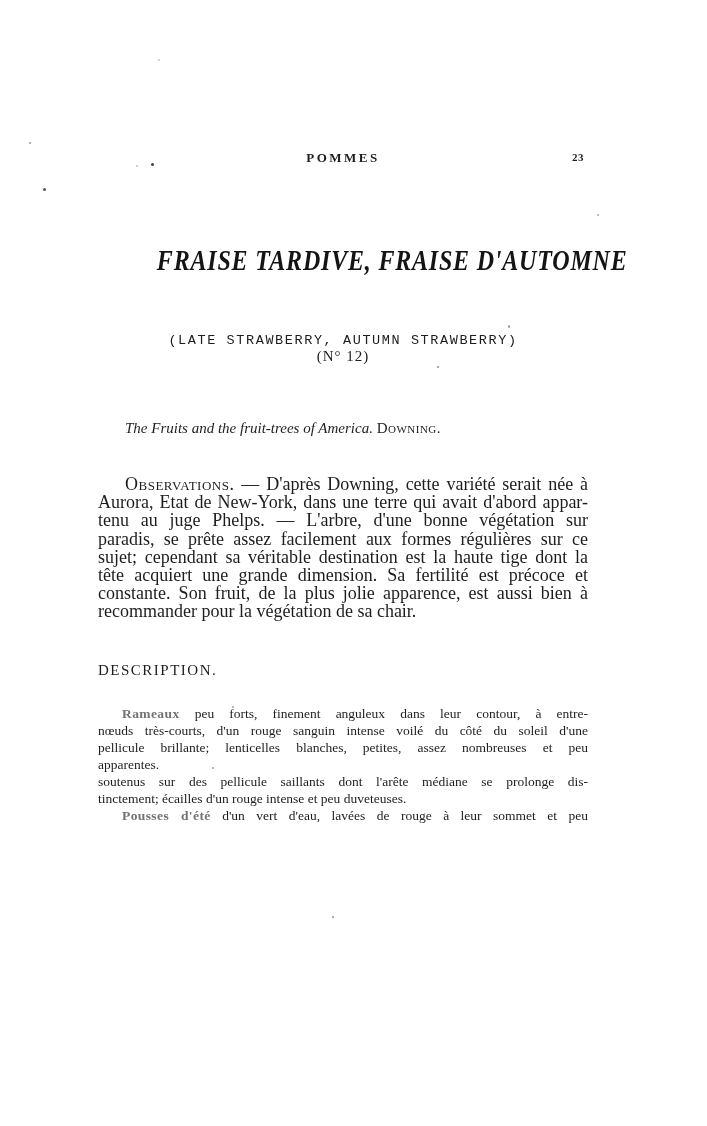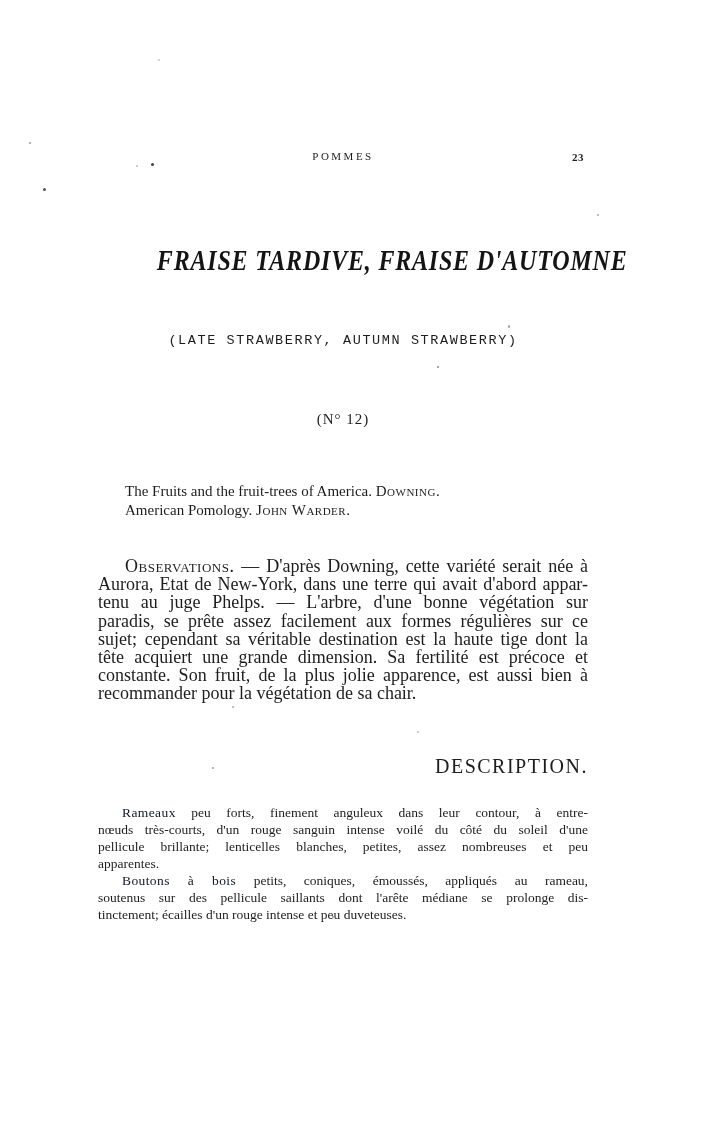--- a/index.html
+++ b/index.html
@@ -7,43 +7,43 @@
     width:707px;height:1126px;
     background:var(--paper,#ffffff);
     color:var(--ink,#1d1d1d);
     font-family:"Liberation Serif", serif;
     position:relative;overflow:hidden;
     -webkit-font-smoothing:antialiased;
   }
   .page-column{position:absolute;left:98px;top:150px;width:490px;}
   
   .running-header{position:relative;height:18px;}
-  .running-title{text-align:center;font-weight:normal;font-size:11px;letter-spacing:2.5px;}
+  .running-title{text-align:center;font-weight:bold;font-size:13px;letter-spacing:2.5px;}
   .page-number{position:absolute;right:4px;top:1px;font-size:11px;font-weight:bold;letter-spacing:0.5px;}
   
   .main-title{margin-top:75px;height:34px;text-align:center;white-space:nowrap;color:var(--title-ink,#141414);font-style:italic;}
   .main-title-inner{display:inline-block;font-size:30px;font-weight:bold;letter-spacing:1px;transform:scaleX(0.8);transform-origin:center;}
   
   .subtitle{margin-top:56px;text-align:center;font-size:13.5px;letter-spacing:1.6px;font-weight:500;font-family:Liberation Mono, monospace;}
   
-  .number-line{margin-top:63px;text-align:center;font-size:15px;letter-spacing:1px;}
+  .number-line{text-align:center;font-size:15px;letter-spacing:1px;}
   
   .references{margin-top:54px;margin-left:27px;font-size:15px;line-height:19px;}
-  .ref-work{}
+  .ref-work{font-style:italic;}
   .sc{font-variant:small-caps;letter-spacing:0.5px;}
   
   .observations{margin-top:37px;font-size:18px;line-height:18.2px;}
   .jline{text-align:justify;text-align-last:justify;text-justify:inter-word;white-space:nowrap;}
   .jline.last{text-align-last:left;white-space:normal;}
   .first-line{padding-left:27px;}
   
-  .description-heading{margin-top:52px;text-align:right;font-size:20px;letter-spacing:1.5px;font-weight:500;}
+  .description-heading{margin-top:41px;text-align:left;font-size:15px;letter-spacing:1.5px;font-weight:500;}
   .description{margin-top:26px;font-size:13.5px;line-height:17px;}
   .desc-first{padding-left:24px;}
-  .term{font-weight:normal;letter-spacing:0.4px;color:#0f172a;}
+  .term{font-weight:bold;letter-spacing:0.4px;color:#737373;}
   
   .speck{position:absolute;border-radius:50%;}
 </style>
 </head>
 <body style="--paper: #ffffff; --ink: #1d1d1d; --title-ink: #141414;">
 
 <div class="speck" style="left:158px;top:59px;width:2px;height:2px;background:#c4c4c4;"></div>
 <div class="speck" style="left:29px;top:142px;width:2px;height:2px;background:#9a9a9a;"></div>
 <div class="speck" style="left:151px;top:163px;width:3px;height:3px;background:#3f3f3f;"></div>
 <div class="speck" style="left:136px;top:165px;width:2px;height:2px;background:#bdbdbd;"></div>
@@ -66,21 +66,20 @@
   <div class="main-title">
     <span class="main-title-inner">FRAISE TARDIVE, FRAISE D'AUTOMNE</span>
   </div>
 
   <div class="subtitle">(LATE STRAWBERRY, AUTUMN STRAWBERRY)</div>
 
   <div class="number-line">(N° 12)</div>
 
   <div class="references">
     <div><span class="ref-work">The Fruits and the fruit-trees of America.</span> <span class="sc">Downing.</span></div>
-    <div><span class="ref-work">American Pomology.</span> <span class="sc">John Warder.</span></div>
   </div>
 
   <div class="observations">
     <div class="jline first-line"><span class="sc">Observations.</span> <span>— D'après Downing, cette variété serait née à</span></div>
     <div class="jline">Aurora, Etat de New-York, dans une terre qui avait d'abord appar-</div>
     <div class="jline">tenu au juge Phelps. — L'arbre, d'une bonne végétation sur</div>
     <div class="jline">paradis, se prête assez facilement aux formes régulières sur ce</div>
     <div class="jline">sujet; cependant sa véritable destination est la haute tige dont la</div>
     <div class="jline">tête acquiert une grande dimension. Sa fertilité est précoce et</div>
     <div class="jline">constante. Son fruit, de la plus jolie apparence, est aussi bien à</div>
@@ -92,22 +91,22 @@
   <div class="description">
 
     <div>
       <div class="jline desc-first"><span class="term">Rameaux</span> <span>peu forts, finement anguleux dans leur contour, à entre-</span></div>
       <div class="jline">nœuds très-courts, d'un rouge sanguin intense voilé du côté du soleil d'une</div>
       <div class="jline">pellicule brillante; lenticelles blanches, petites, assez nombreuses et peu</div>
       <div class="jline last">apparentes.</div>
     </div>
 
     <div>
-      <div class="jline desc-first"><span class="term">Boutons à bois</span> <span>petits, coniques, émoussés, appliqués au rameau,</span></div>
       <div class="jline">soutenus sur des pellicule saillants dont l'arête médiane se prolonge dis-</div>
       <div class="jline last">tinctement; écailles d'un rouge intense et peu duveteuses.</div>
     </div>
 
     <div>
+      <div class="jline desc-first"><span class="term">Pousses d'été</span> <span>d'un vert d'eau, lavées de rouge à leur sommet et peu</span></div>
     </div>
 
   </div>
 </div>
 
 </body></html>

